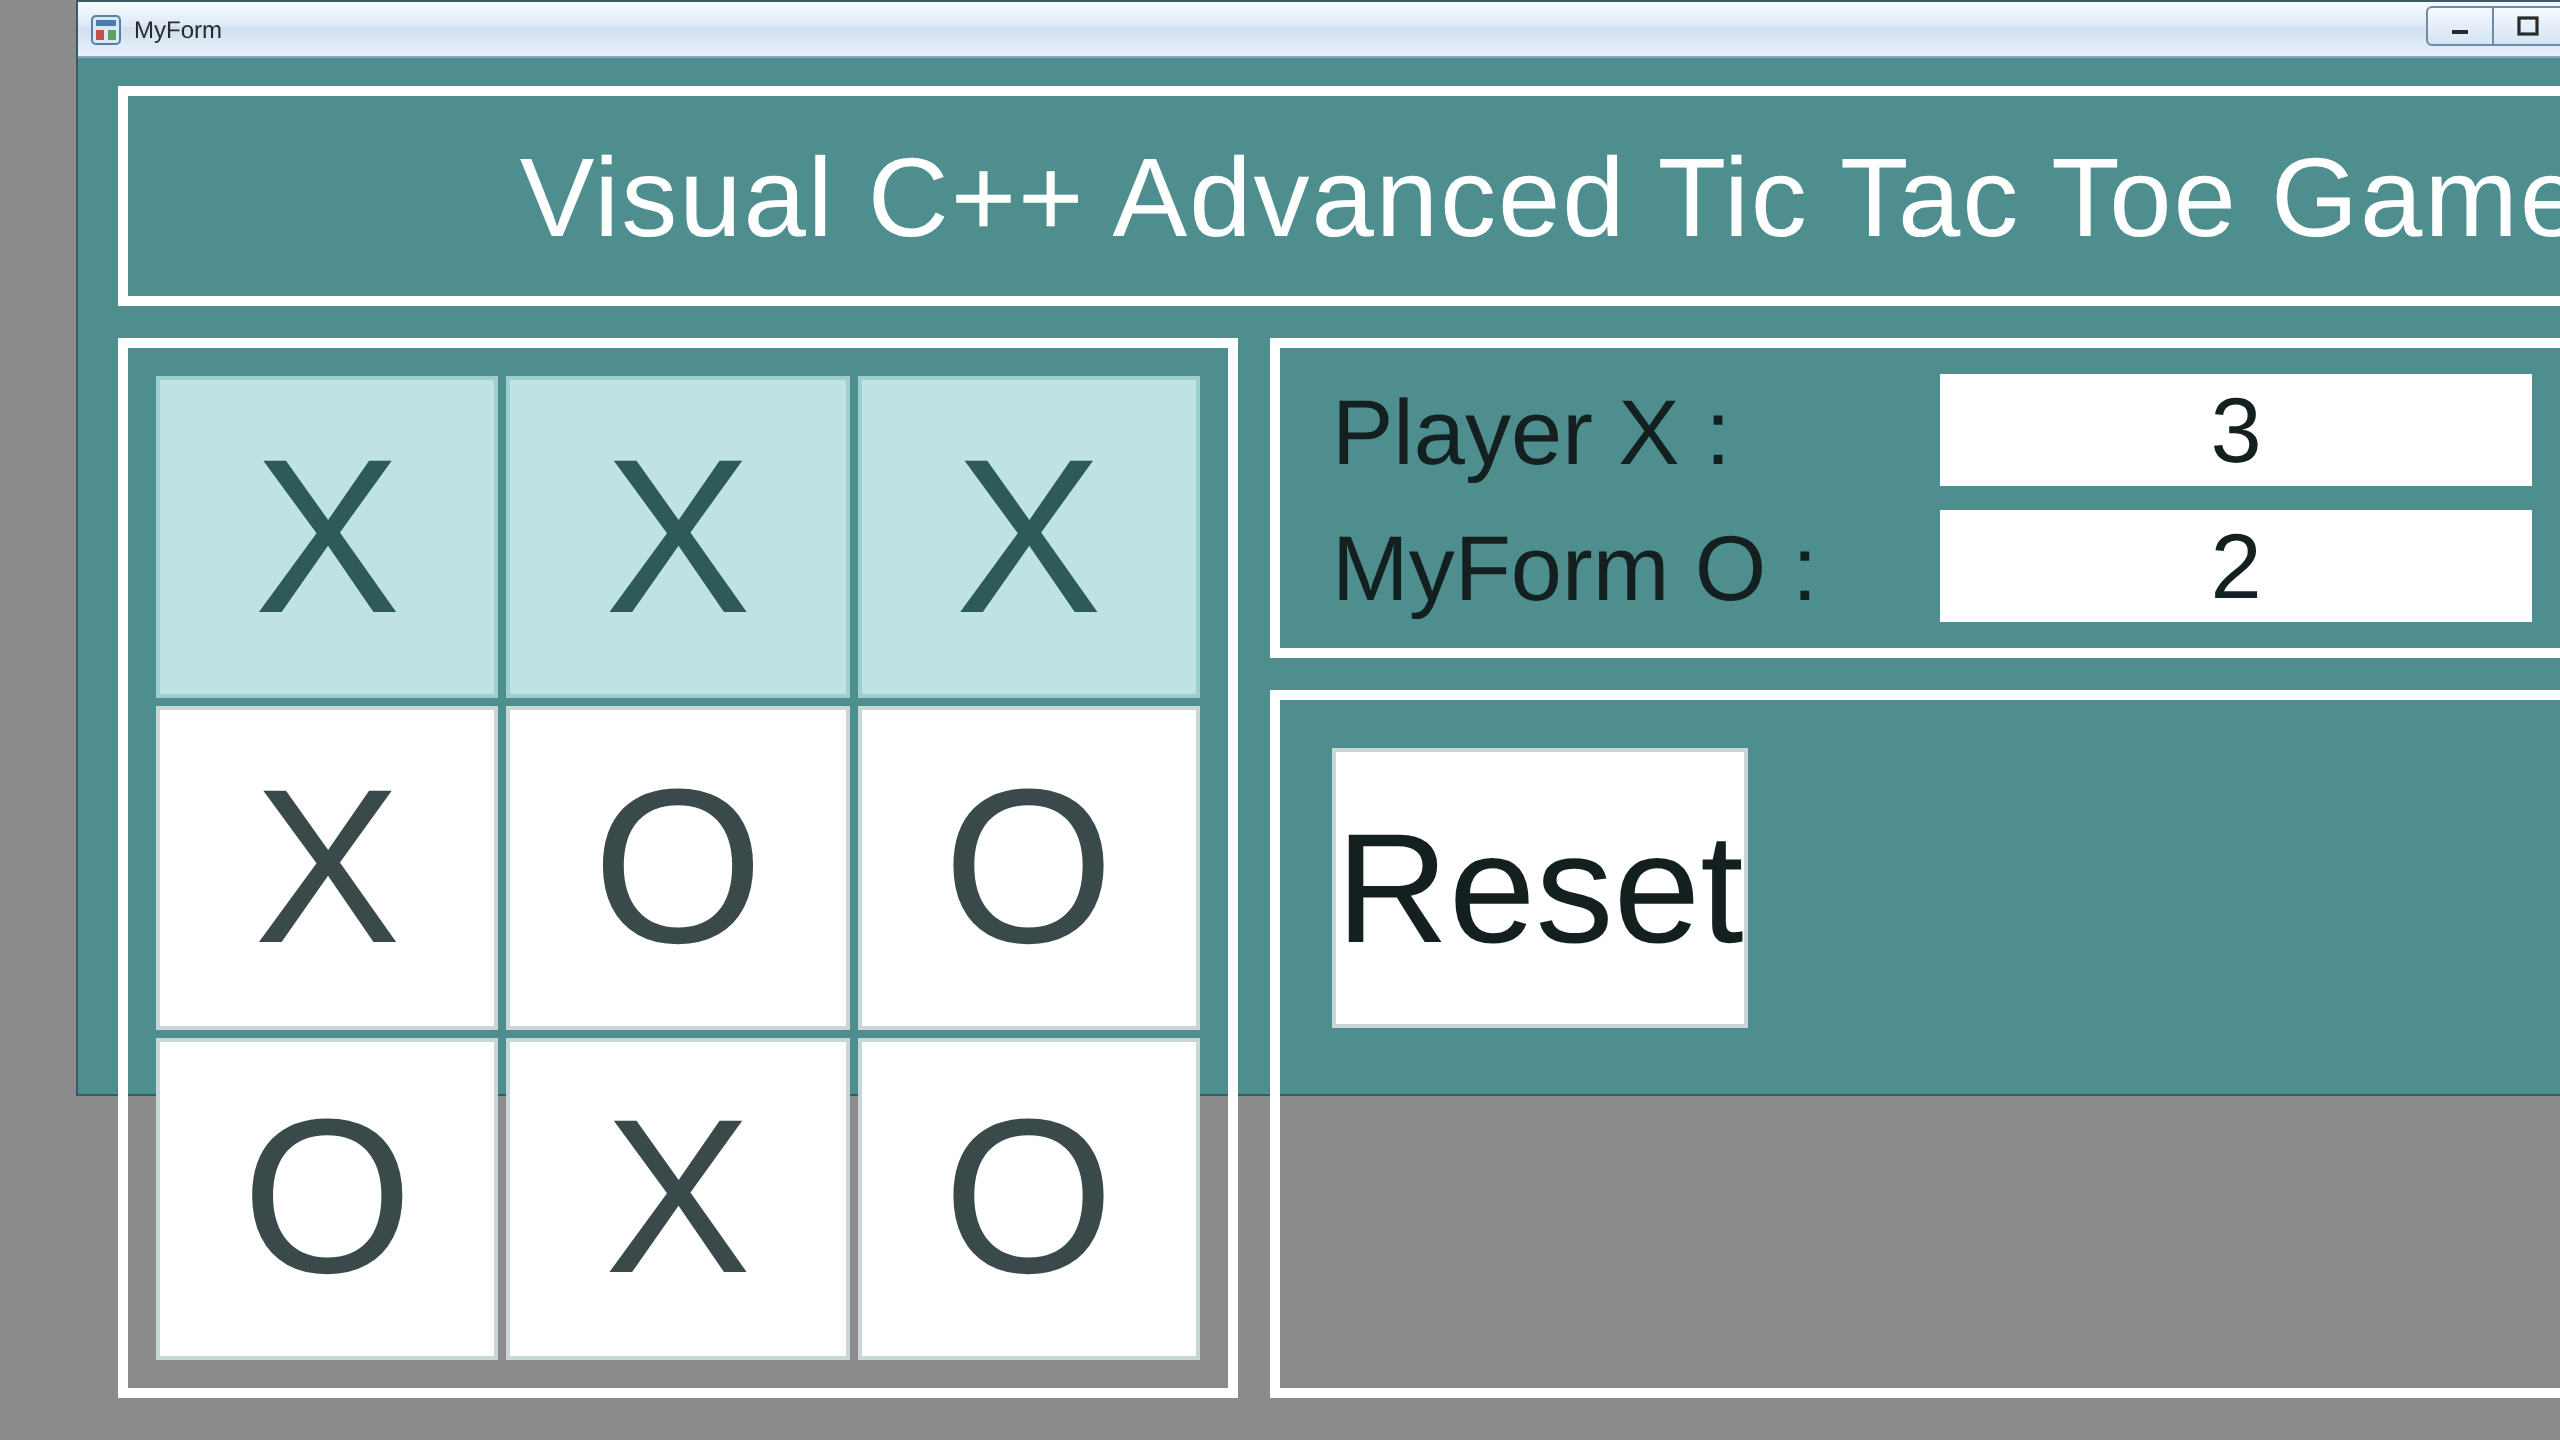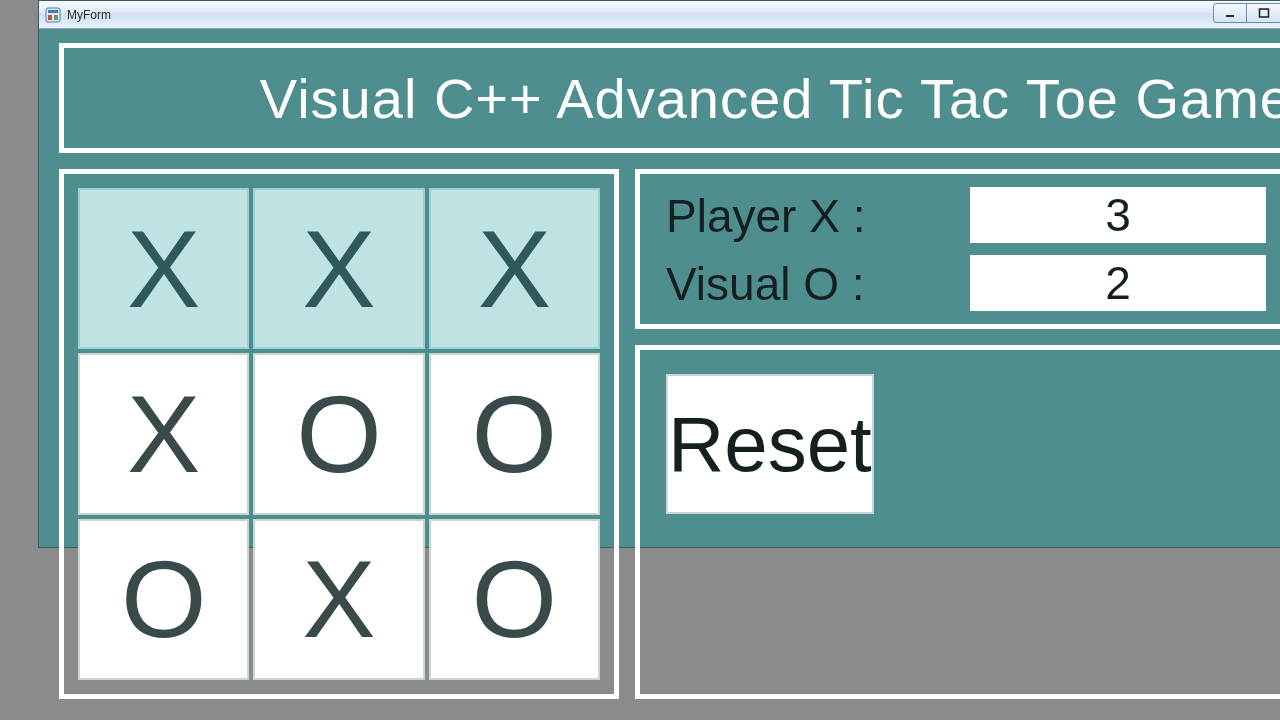--- a/index.html
+++ b/index.html
@@ -205,21 +205,21 @@
         <div class="cell">O</div>
       </div>
     </div>
 
     <div class="score-panel">
       <div class="score-row">
         <span class="score-label">Player X :</span>
         <span class="score-value">3</span>
       </div>
       <div class="score-row">
-        <span class="score-label">Visual O :</span>
+        <span class="score-label">MyForm O :</span>
         <span class="score-value">2</span>
       </div>
     </div>
 
     <div class="buttons-panel">
       <div class="big-btn">Reset</div>
     </div>
 
   </div>
 </div>

